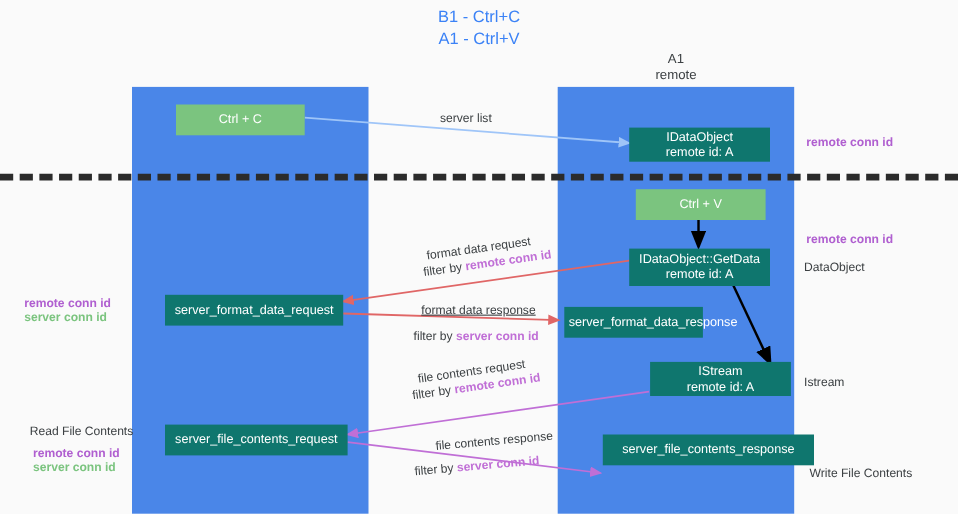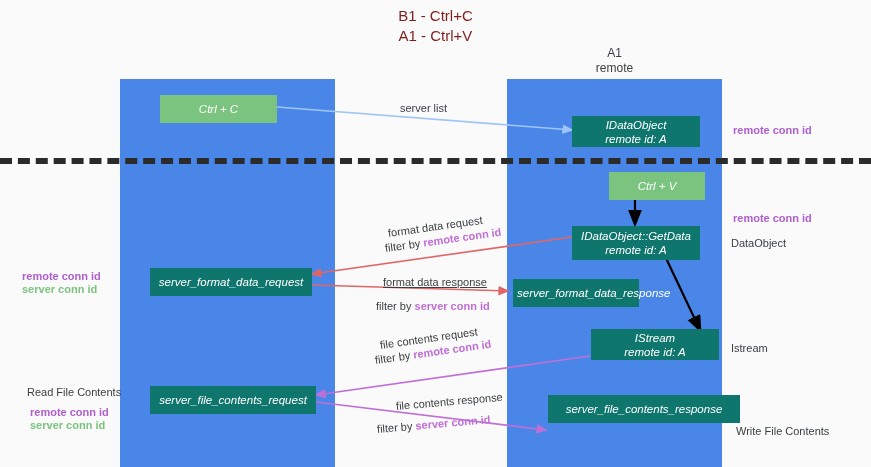--- a/index.html
+++ b/index.html
@@ -13,36 +13,35 @@
   }
   #stage{position:absolute;left:0;top:0;width:871px;height:467px;}
   svg#wires{position:absolute;left:0;top:0;width:871px;height:467px;pointer-events:none;}
 
   
   .lane{position:absolute;background:#4a86e8;}
 
   
   .doc-title{
     position:absolute;left:0;top:6px;width:871px;
-    text-align:center;font-size:15px;line-height:20px;color:#7f1d1d;
+    text-align:center;font-size:15px;line-height:20px;color:#3b82f6;
   }
   .col-head{
     position:absolute;text-align:center;font-size:12px;line-height:15px;color:#3c4043;
   }
 
   
   .node{
     position:absolute;
     display:flex;align-items:center;justify-content:center;
     text-align:center;
     font-size:11.5px;line-height:14px;
     color:#ffffff;
     box-sizing:border-box;
     padding:14px 4px;
-    font-style:italic;
   }
   .node.green{background:#7bc47f;}
   .node.orange{background:#0f766e;}
   .node .inner{width:100%;}
 
   
   .elabel{
     position:absolute;font-size:11px;line-height:14px;color:#3c4043;
     white-space:nowrap;
   }
@@ -119,21 +118,21 @@
     <div class="inner"><span>Ctrl + C</span></div>
   </div>
 
   <div class="node orange" style="left:572px;top:116px;width:128px;height:31px;">
     <div class="inner">
       <div>IDataObject</div>
       <div>remote id: A</div>
     </div>
   </div>
 
-  <div class="node green" style="left:609px;top:172px;width:96px;height:25px;">
+  <div class="node green" style="left:578px;top:172px;width:118px;height:25px;">
     <div class="inner"><span>Ctrl + V</span></div>
   </div>
 
   <div class="node orange" style="left:572px;top:226px;width:128px;height:34px;">
     <div class="inner">
       <div>IDataObject::GetData</div>
       <div>remote id: A</div>
     </div>
   </div>
 

